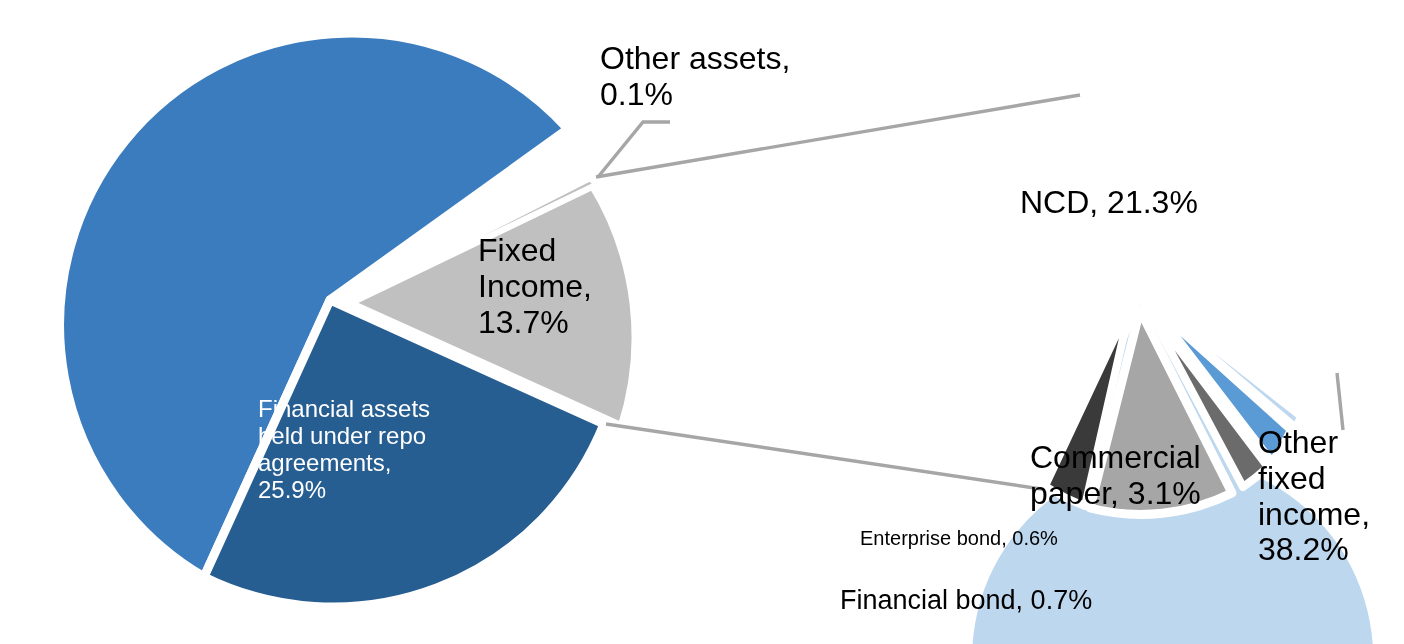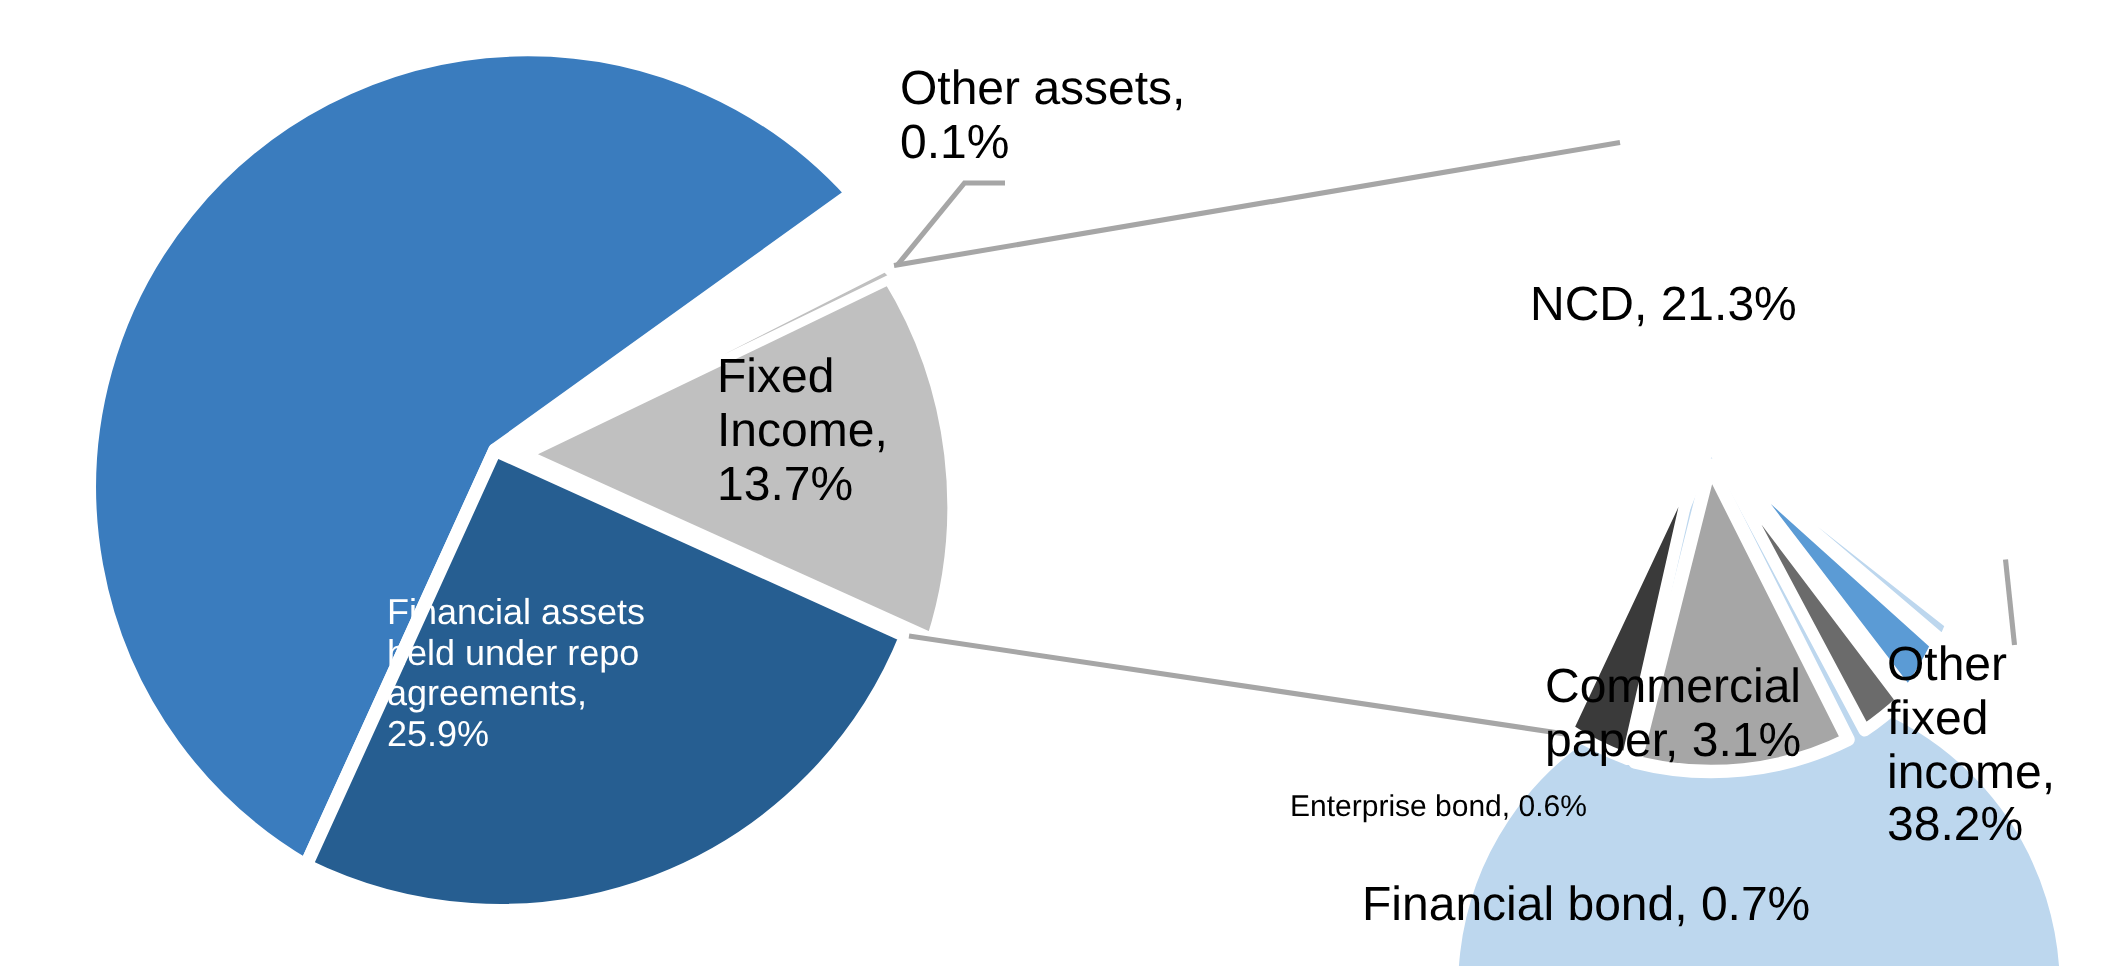--- a/index.html
+++ b/index.html
@@ -99,20 +99,20 @@
 0.1%</div>
 
   <div class="lbl lbl-dark" style="left:1020px;top:185px;width:240px;font-size:32px;">NCD, 21.3%</div>
 
   <div class="lbl lbl-dark" style="left:1030px;top:400px;width:220px;font-size:32px;margin-top:40px;">Commercial
 paper, 3.1%</div>
 
 
   <div class="lbl lbl-dark" style="left:860px;top:527px;width:360px;font-size:20px;">Enterprise bond, 0.6%</div>
 
-  <div class="lbl lbl-dark" style="left:908px;top:585px;width:350px;font-size:32px;">Financial bond, 0.7%</div>
+  <div class="lbl lbl-dark" style="left:840px;top:585px;width:350px;font-size:27px;">Financial bond, 0.7%</div>
 
   <div class="lbl lbl-dark" style="left:1258px;top:425px;width:130px;font-size:32px;">Other
 fixed
 income,
 38.2%</div>
 
 </div>
 
 </body></html>

